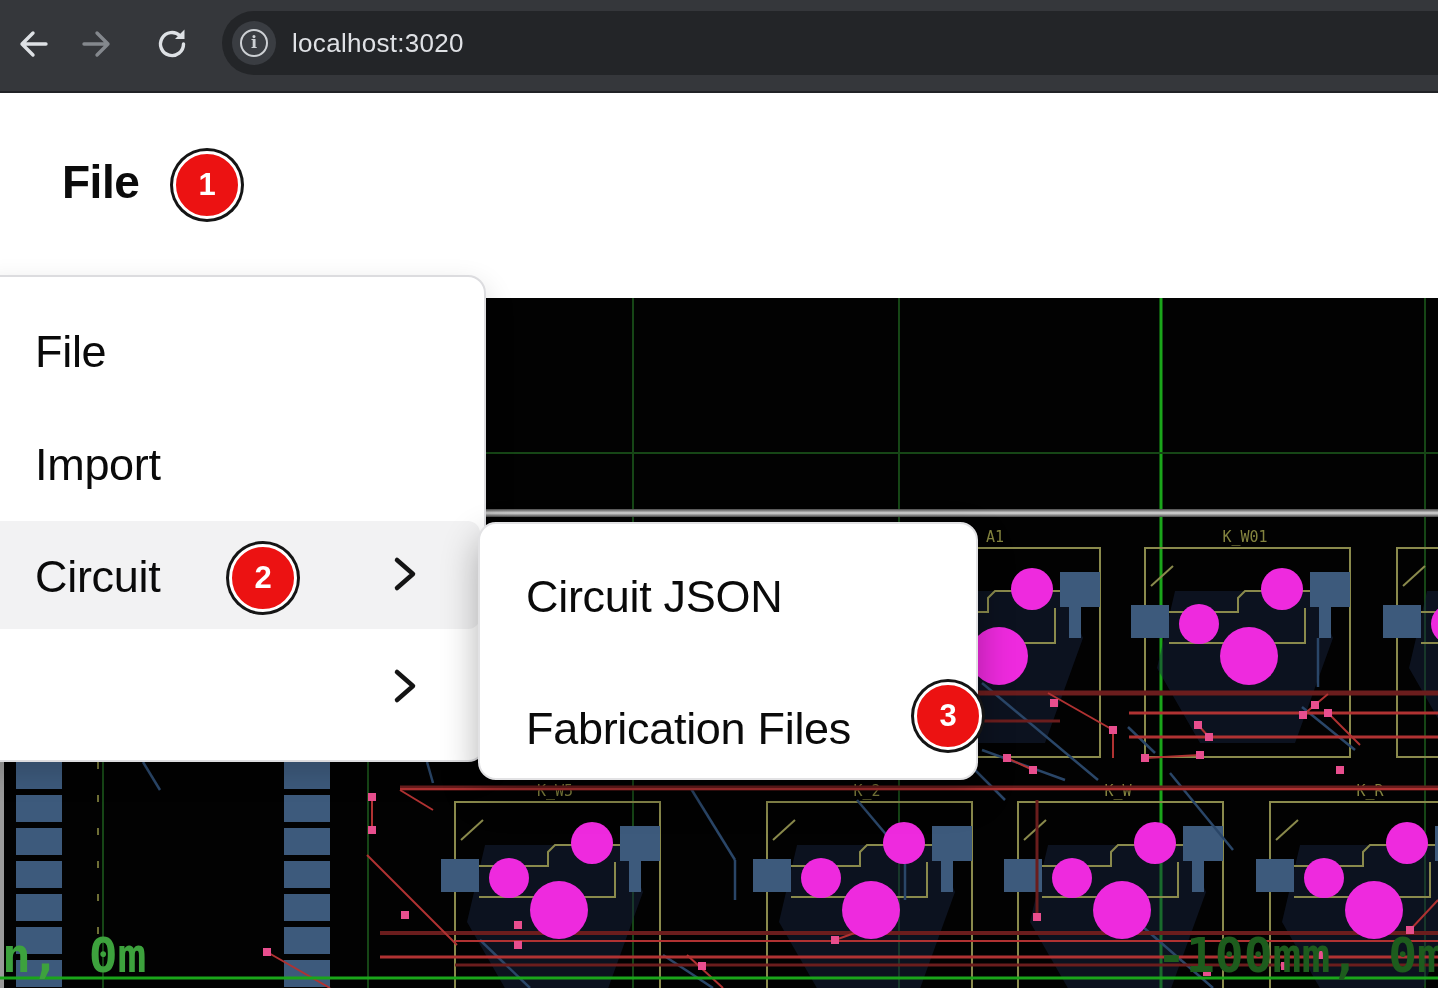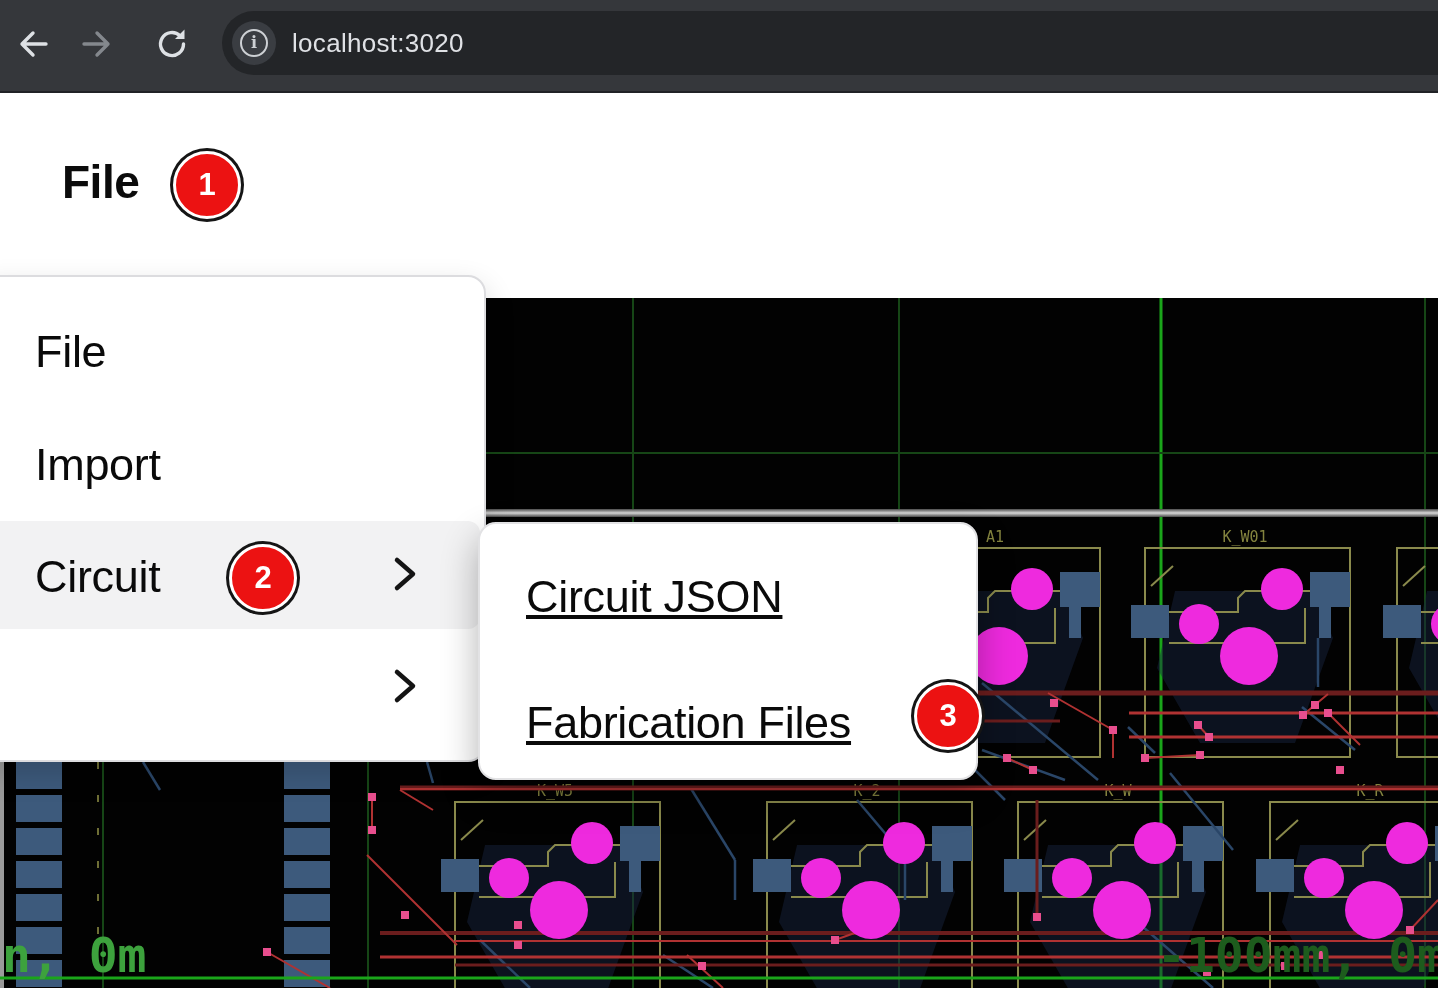--- a/index.html
+++ b/index.html
@@ -66,23 +66,22 @@
   
   .submenu-panel{
     position:absolute;left:478px;top:522px;width:500px;height:258px;
     background:#ffffff;border:2px solid #e2e2e4;border-radius:18px;box-sizing:border-box;
     box-shadow:0 16px 36px rgba(0,0,0,.30);
   }
   .submenu-item{
     position:absolute;left:0;width:100%;height:96px;display:flex;align-items:center;
     padding-left:46px;box-sizing:border-box;font-size:45px;color:#0a0a0a;cursor:pointer;
     letter-spacing:-.3px;
-    text-decoration:underline;
-  }
-  .smi-0{top:25px;} .smi-1{top:151px;}
+  }
+  .smi-0{top:25px;} .smi-1{top:157px;}
 
   
   .badge{
     position:absolute;width:62px;height:62px;border-radius:50%;
     background:#ec1212;border:3px solid #ffffff;box-shadow:0 0 0 3px #151515;
     display:flex;align-items:center;justify-content:center;
     color:#ffffff;font-size:31px;font-weight:bold;z-index:10;
   }
   .badge-1{left:173px;top:151px;}
   .badge-2{left:229px;top:544px;}

